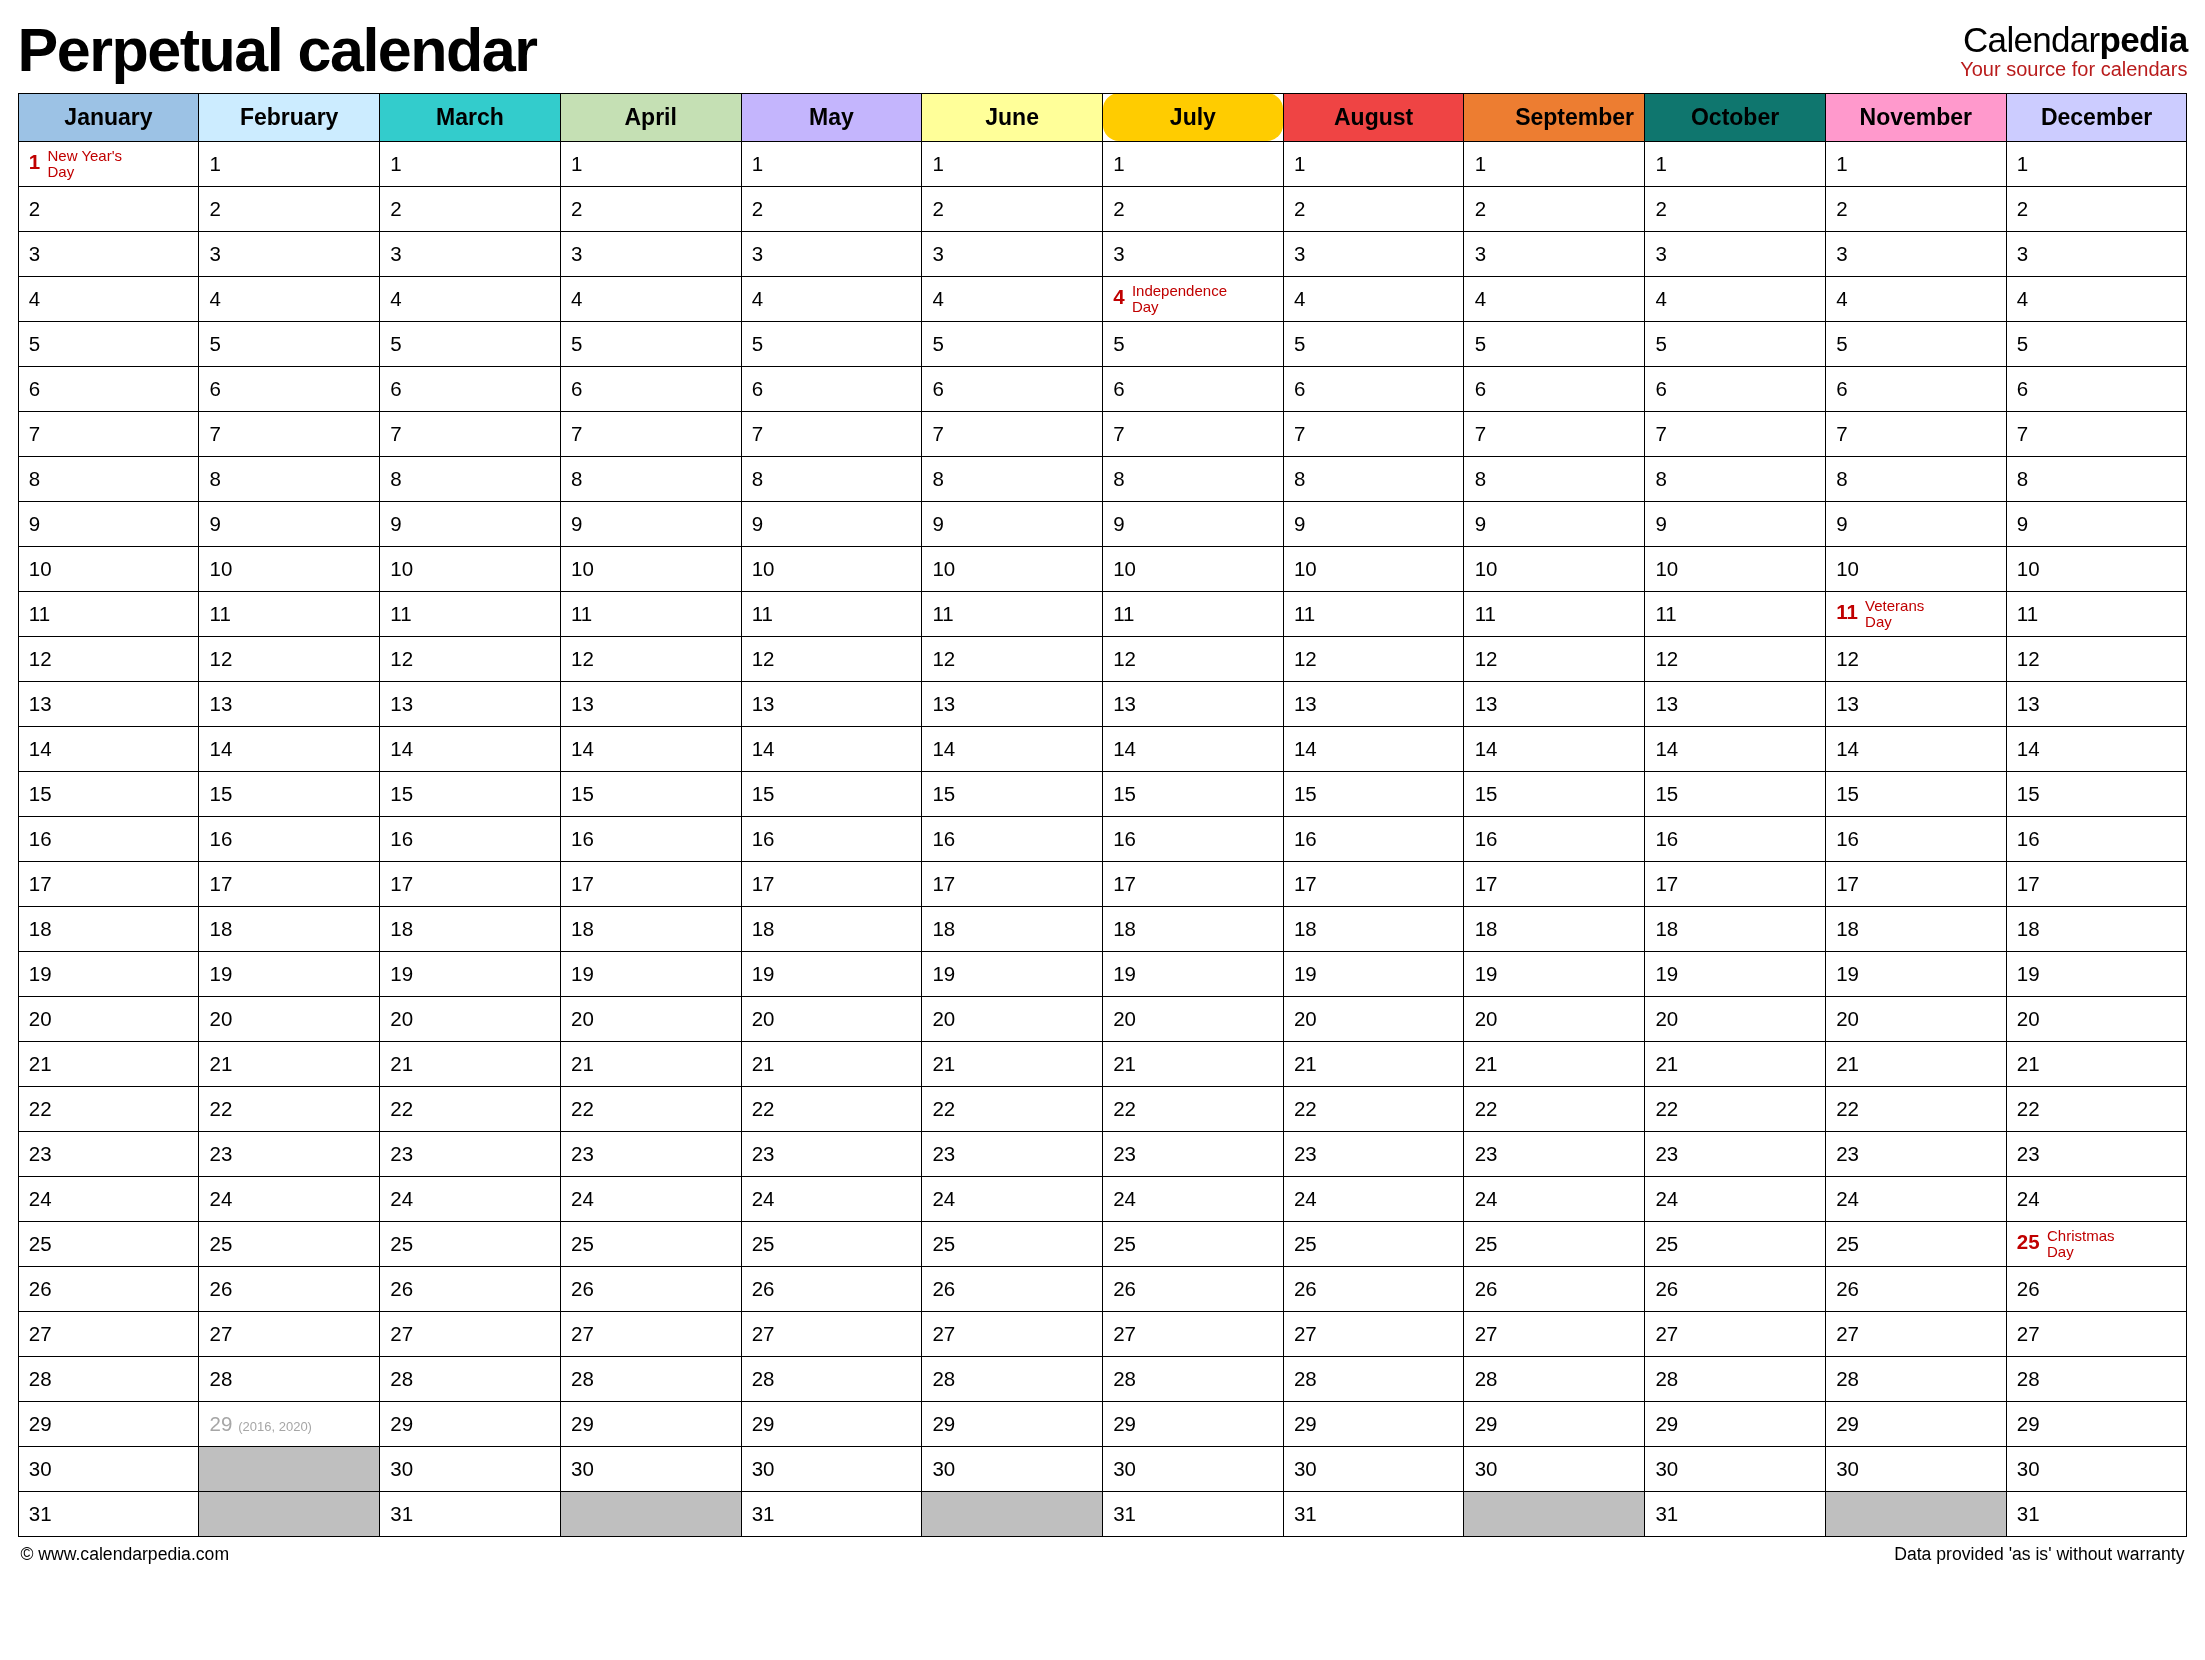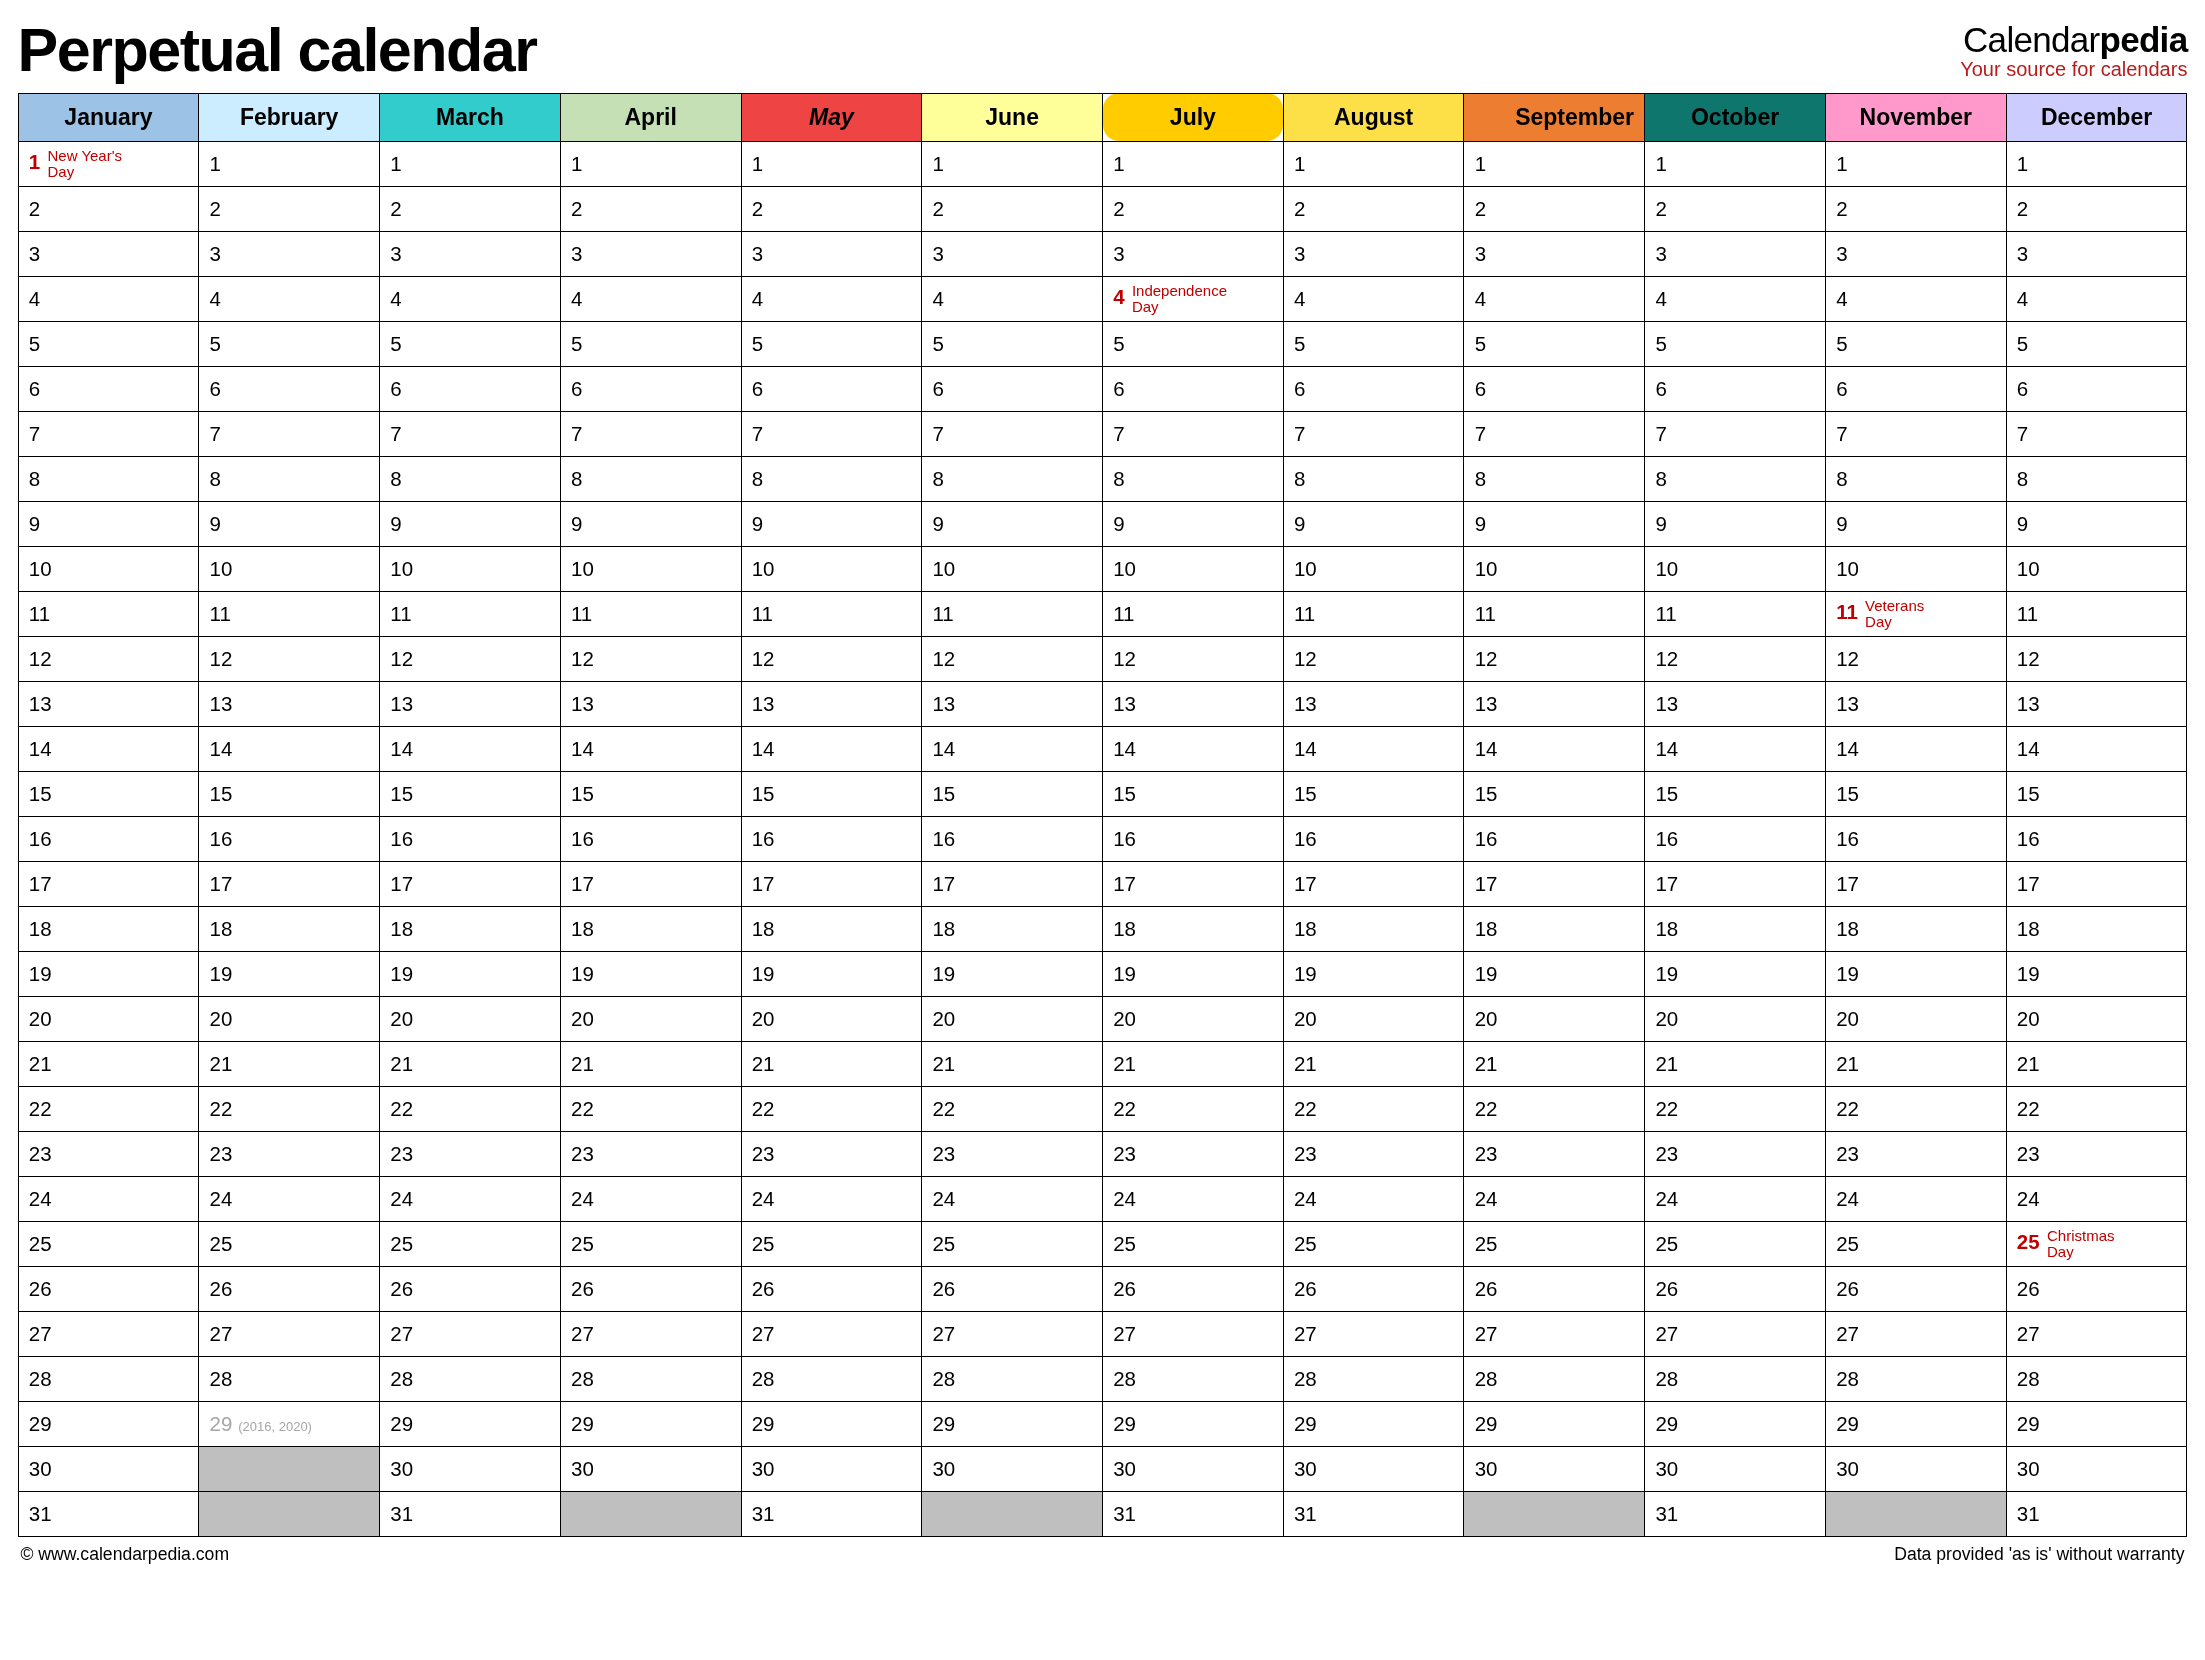--- a/index.html
+++ b/index.html
@@ -93,24 +93,24 @@
   </div>
 </div>
 
 <table class="cal">
   <thead>
       <tr id="month-row">
         <th style="background: rgb(156, 194, 229);">January</th>
         <th style="background: rgb(204, 236, 255);">February</th>
         <th style="background: rgb(51, 204, 204);">March</th>
         <th style="background: rgb(197, 224, 180);">April</th>
-        <th style="background: #ef4444; font-style: italic;">May</th>
+        <th style="background: #c4b5fd;">May</th>
         <th style="background: rgb(255, 255, 153);">June</th>
         <th style="background: rgb(255, 204, 0); border-radius: 16px;">July</th>
-        <th style="background: #fde047;">August</th>
+        <th style="background: #ef4444;">August</th>
         <th style="background: rgb(237, 125, 49); text-align: right;">September</th>
         <th style="background: #0f766e;">October</th>
         <th style="background: rgb(255, 153, 204);">November</th>
         <th style="background: rgb(204, 204, 255);">December</th>
       </tr>
     </thead>
   <tbody id="cal-body">
       <tr>
         <td class="hol"><span class="num">1</span><span class="holname">New Year's Day</span></td>
         <td><span class="num">1</span></td>

